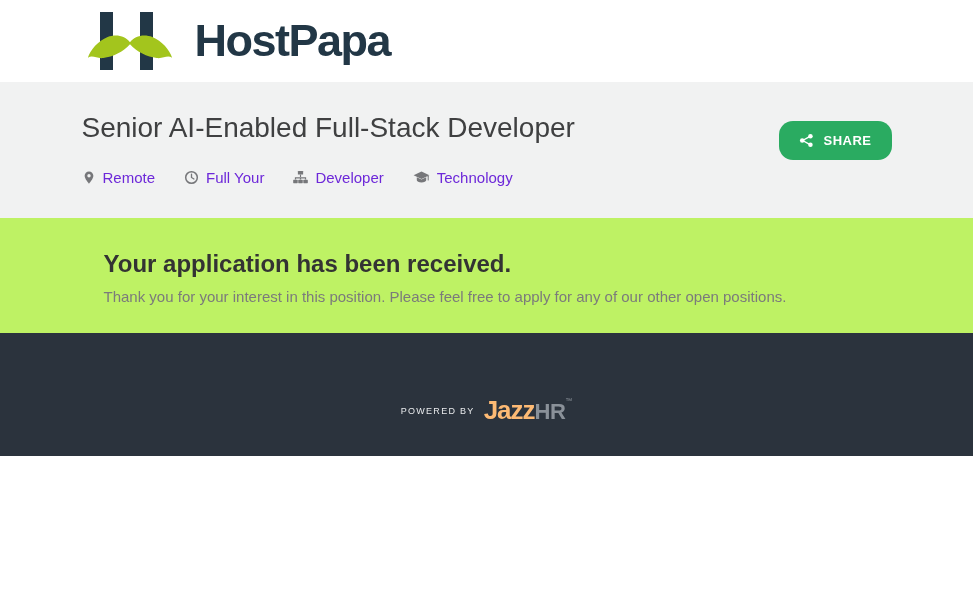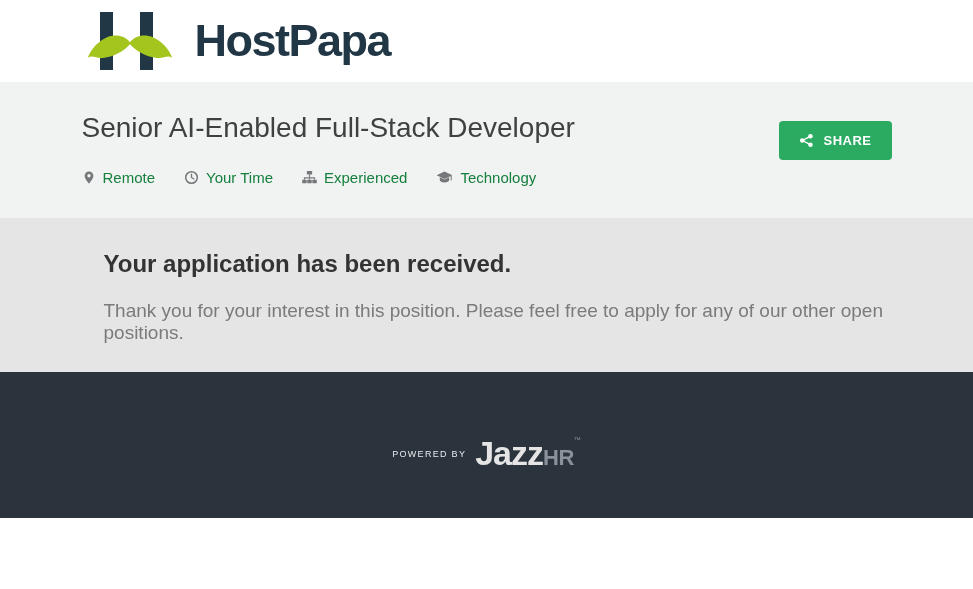--- a/index.html
+++ b/index.html
@@ -1,56 +1,56 @@
 <!DOCTYPE html>
 <html><head>
 <meta charset="utf-8">
 <style>
   * { box-sizing: border-box; margin: 0; padding: 0; }
   html, body { background: #ffffff; }
   body { font-family: "Liberation Sans", sans-serif; }
-  .page { width: 973px; height: 518px; display: flex; flex-direction: column; background: #fff; overflow: hidden; }
+  .page { width: 973px; height: 456px; display: flex; flex-direction: column; background: #fff; overflow: hidden; }
   .container { width: 810px; margin: 0 auto; }
 
   
   .site-header { height: 82px; background: #fff; display: flex; align-items: center; flex: 0 0 auto; }
   .logo { display: flex; align-items: center; gap: 22px; padding-left: 5px; cursor: pointer; }
   .logo-mark { position: relative; width: 86px; height: 58px; }
   .logo-bar { position: absolute; top: 0; width: 13px; height: 58px; background: #223746; }
   .logo-bar.left { left: 13px; }
   .logo-bar.right { left: 53px; }
   .logo-mustache { position: absolute; left: 0; top: 21px; width: 86px; height: 27px; }
   .logo-text { font-size: 45px; font-weight: 700; color: #223746; letter-spacing: -1.5px; }
 
   
   .job-banner { background: #f1f2f2; flex: 0 0 auto; }
   .job-banner .container { display: flex; justify-content: space-between; align-items: flex-start; padding: 30px 0 32px; }
   .job-title { font-size: 28px; font-weight: 400; color: #3f4041; line-height: 1.15; }
-  .job-meta { display: flex; align-items: center; gap: 29px; margin-top: 25px; color: #15803d; font-size: 15px; }
+  .job-meta { display: flex; align-items: center; gap: 29px; margin-top: 25px; color: #6d28d9; font-size: 15px; }
   .meta-item { display: flex; align-items: center; gap: 7px; }
   .meta-item svg { flex: 0 0 auto; display: block; }
   .share-btn { display: flex; align-items: center; gap: 9px; margin-top: 9px; height: 39px; padding: 0 20px;
-               background: #2aab61; color: #fff; border: none; border-radius: 4px;
+               background: #2aab61; color: #fff; border: none; border-radius: 14px;
                font-family: "Liberation Sans", sans-serif; font-size: 13px; font-weight: 700; letter-spacing: 0.5px; cursor: pointer; }
 
   
-  .content { flex: 0 0 auto; background: #e5e5e5; padding-left: 44px; }
+  .content { flex: 0 0 auto; background: #bef264; padding-left: 44px; }
   .content .container { padding: 32px 0 28px; }
   .received-heading { font-size: 24px; font-weight: 700; color: #333333; }
-  .received-message { margin-top: 22px; font-size: 19px; color: #7b7b7b; }
+  .received-message { margin-top: 10px; font-size: 15px; color: #7b7b7b; }
   .back-btn { margin-top: 27px; height: 54px; padding: 0 30px; background: #2aab61; color: #fff;
               border: none; border-radius: 3px; font-family: "Liberation Sans", sans-serif;
               font-size: 13px; font-weight: 700; letter-spacing: 0.7px; cursor: pointer; }
 
   
   .site-footer { background: #2b333d; flex: 1 1 auto; }
   .powered { display: flex; align-items: center; justify-content: center; padding-top: 62px; gap: 9px; }
   .powered-label { color: #e8eaec; font-size: 9px; font-weight: 400; letter-spacing: 1.3px; }
   .jazzhr-logo { display: flex; align-items: baseline; cursor: pointer; }
-  .jazz-part { color: #e5e5e5; font-size: 34px; font-weight: 700; letter-spacing: -1px; }
+  .jazz-part { color: #fdba74; font-size: 26px; font-weight: 700; letter-spacing: -1px; }
   .hr-part { color: #8a9199; font-size: 22px; font-weight: 700; letter-spacing: -0.5px; text-align: right; }
   .tm-part { color: #8a9199; font-size: 7px; align-self: flex-start; margin-top: 2px; }
 </style>
 </head>
 <body>
 
 <div class="page">
 
   <header class="site-header">
     <div class="container">
@@ -78,32 +78,32 @@
               <path fill-rule="evenodd" d="M8 1C5.2 1 3 3.2 3 6c0 3.6 5 9 5 9s5-5.4 5-9c0-2.8-2.2-5-5-5zm0 6.9A1.95 1.95 0 1 1 8 4a1.95 1.95 0 0 1 0 3.9z"></path>
             </svg>
             <span>Remote</span>
           </div>
 
           <div class="meta-item">
             <svg width="15" height="15" viewBox="0 0 16 16">
               <circle cx="8" cy="8" r="6.2" fill="none" stroke="#76777a" stroke-width="1.6"></circle>
               <path d="M8 4.5V8l2.6 1.6" fill="none" stroke="#76777a" stroke-width="1.4" stroke-linecap="round"></path>
             </svg>
-            <span>Your Time</span>
+            <span>Full Your</span>
           </div>
 
           <div class="meta-item">
             <svg width="15" height="15" viewBox="0 0 16 16" fill="#76777a">
               <rect x="5.2" y="1" width="5.6" height="3.9" rx="0.5"></rect>
               <path fill="none" stroke="#76777a" stroke-width="1.2" d="M8 4.9v2.5M2.6 10.2V8.4h10.8v1.8M8 8.4v1.8"></path>
               <rect x="0.2" y="10.4" width="4.8" height="3.6" rx="0.5"></rect>
               <rect x="5.6" y="10.4" width="4.8" height="3.6" rx="0.5"></rect>
               <rect x="11" y="10.4" width="4.8" height="3.6" rx="0.5"></rect>
             </svg>
-            <span>Experienced</span>
+            <span>Developer</span>
           </div>
 
           <div class="meta-item">
             <svg width="17" height="15" viewBox="0 0 17 15" fill="#76777a">
               <path d="M8.5 1.6 16.4 5.3 8.5 9 0.6 5.3z"></path>
               <path d="M3.8 7.2v3c0 1.2 2.1 2.2 4.7 2.2s4.7-1 4.7-2.2v-3L8.5 9.4z"></path>
               <rect x="14.7" y="5.8" width="1" height="4.6" rx="0.5"></rect>
             </svg>
             <span>Technology</span>
           </div>

